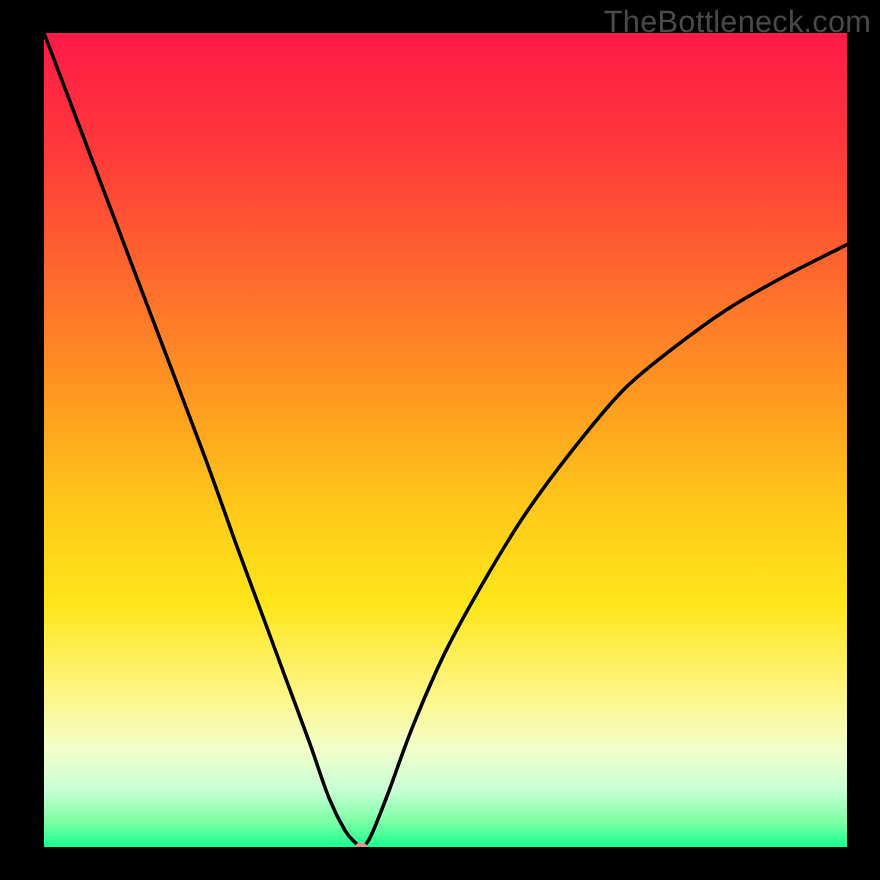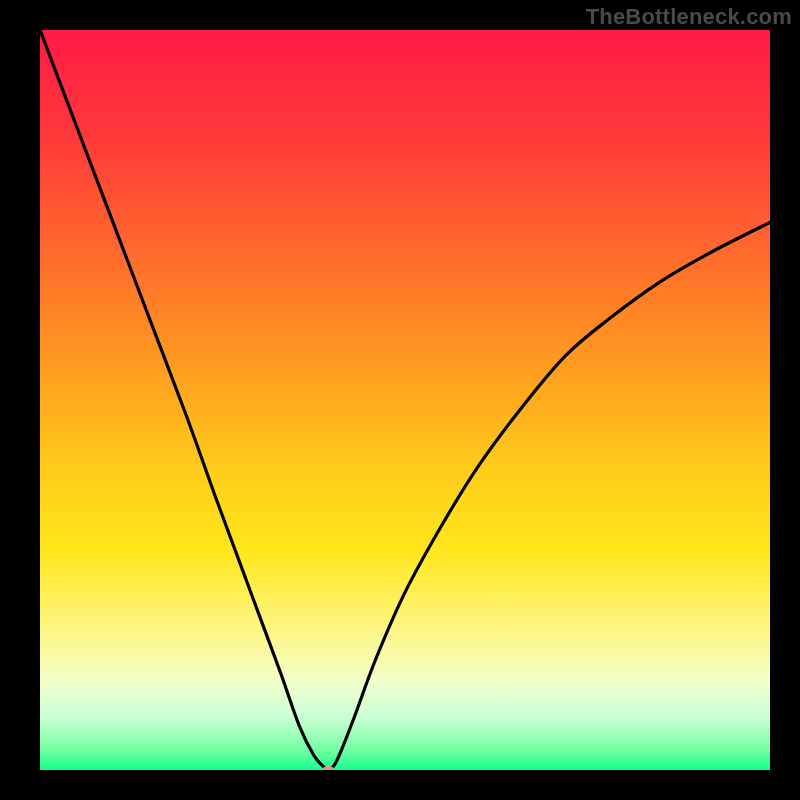--- a/index.html
+++ b/index.html
@@ -16,23 +16,23 @@
     top: 0;
     width: 800px;
     height: 800px;
     background: #000;
   }
   .watermark {
     position: absolute;
     top: 4px;
     right: 8px;
     font-family: Arial, Helvetica, sans-serif;
-    font-size: 22px;
+    font-size: 28px;
     color: #4a4a4a;
-    font-weight: 700;
+    font-weight: 400;
     letter-spacing: 0.2px;
   }
   .plot-wrap {
     position: absolute;
     left: 40px;
     top: 30px;
     width: 730px;
     height: 740px;
   }
   svg { display: block; }

